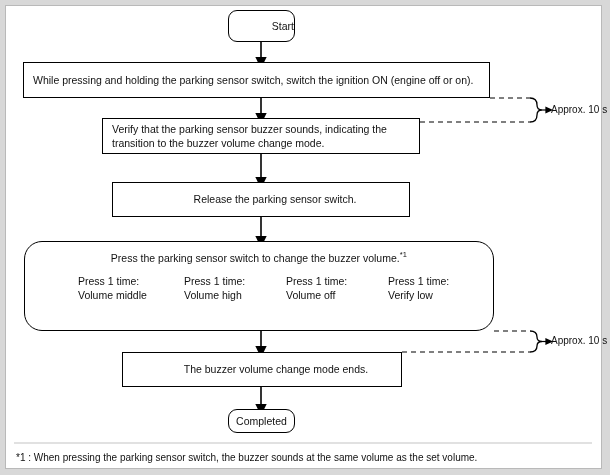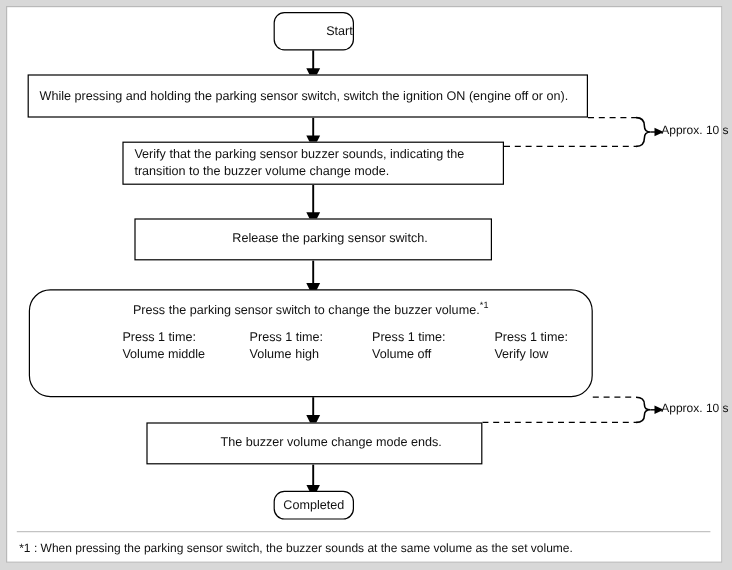--- a/index.html
+++ b/index.html
@@ -31,21 +31,21 @@
     position:absolute;box-sizing:border-box;background:#fff;
     border:1.7px solid #000;
   }
   .bigbox .heading{
     position:absolute;left:0;right:0;top:8px;text-align:center;
     font-size:10.5px;color:#111;
   }
   .sup{font-size:7.5px;vertical-align:super;letter-spacing:0.2px;}
   .cyc{
     position:absolute;font-size:10.5px;line-height:1.3;color:#111;
-    text-align:left;white-space:nowrap;margin-left:24px;
+    text-align:left;white-space:nowrap;
   }
   .brace-label{
     position:absolute;font-size:10px;color:#111;white-space:nowrap;text-align:center;
   }
   .footnote{
     position:absolute;font-size:10px;color:#111;white-space:nowrap;
   }
   svg{overflow:visible;}
 </style>
 </head>

